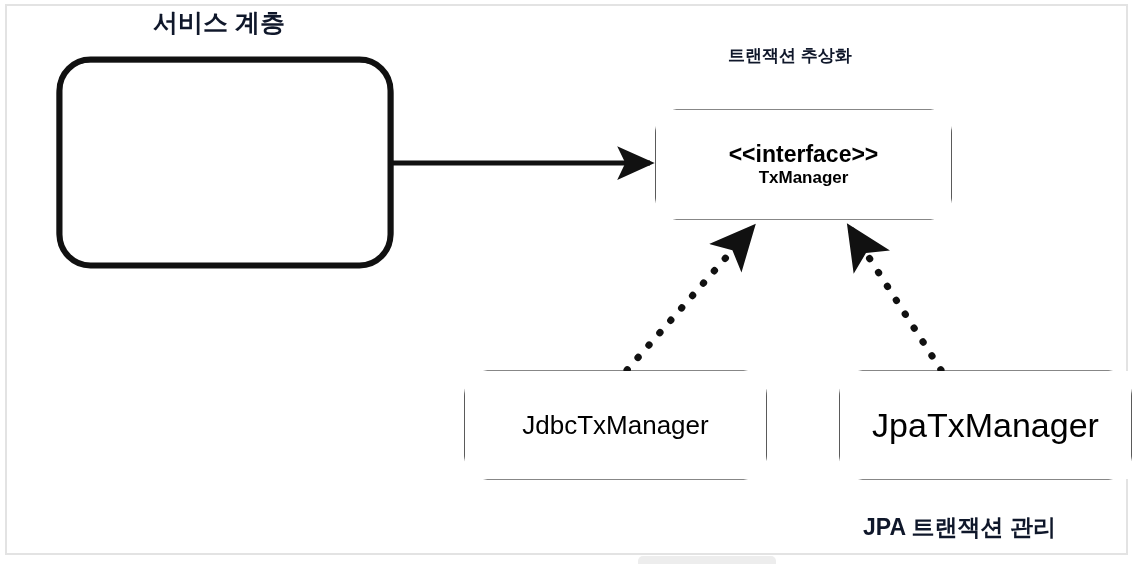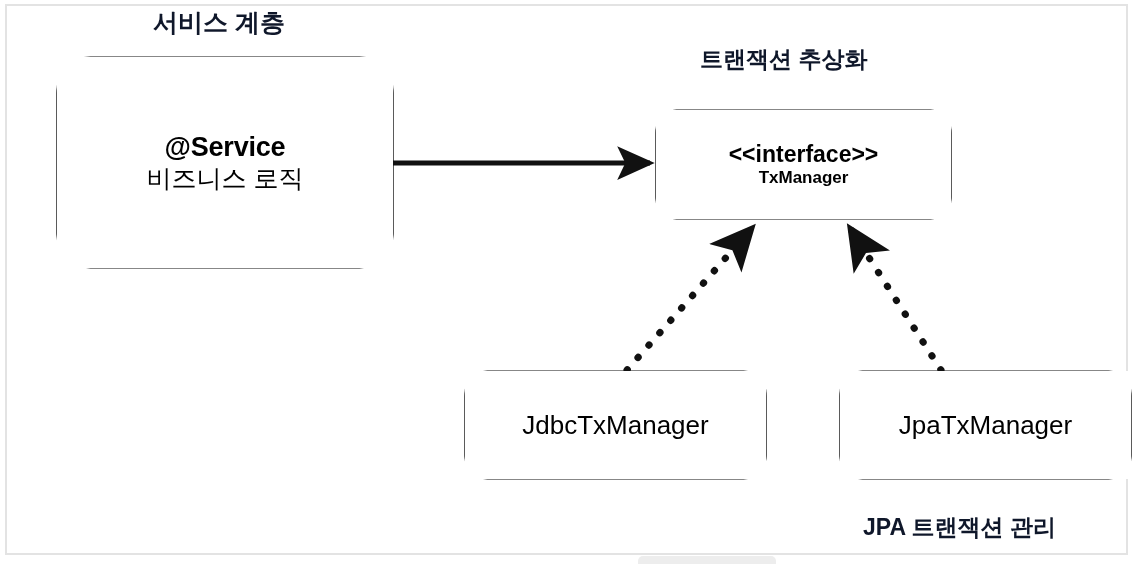--- a/index.html
+++ b/index.html
@@ -67,32 +67,32 @@
   #node-txmanager .line2 { font-size: 17px; font-weight: 700; }
 
   #node-jdbc {
     left: 465px; top: 371px; width: 301px; height: 108px;
   }
   #node-jdbc .line1 { font-size: 26px; font-weight: 400; }
 
   #node-jpa {
     left: 840px; top: 371px; width: 291px; height: 108px;
   }
-  #node-jpa .line1 { font-size: 26px; font-weight: 400; }
+  #node-jpa .line1 { font-size: 34px; font-weight: 400; }
 
   
   .caption {
     position: absolute;
     color: #0f172a;
     font-weight: 700;
     white-space: nowrap;
     z-index: 4;
   }
   #caption-service-layer   { left: 153px; top: 6px;   font-size: 25px; }
-  #caption-tx-abstraction  { left: 700px; top: 44px;  font-size: 23px; }
+  #caption-tx-abstraction  { left: 728px; top: 44px;  font-size: 17px; }
   #caption-depends         { left: 9px;   top: 293px; font-size: 24px; }
   #caption-jdbc-tx         { left: 476px; top: 512px; font-size: 23px; }
   #caption-jpa-tx          { left: 863px; top: 512px; font-size: 23px; }
 
   
   .bottom-stub {
     position: absolute;
     left: 638px;
     top: 556px;
     width: 138px;
@@ -133,24 +133,20 @@
       <rect x="657" y="114" width="293" height="102" rx="19" ry="19" stroke-width="3" opacity="0.75"></rect>
 
       <rect x="467.5" y="373.5" width="296" height="103" rx="20" ry="20" stroke-width="6"></rect>
       <rect x="466" y="375" width="299" height="101" rx="21" ry="21" stroke-width="3" opacity="0.75"></rect>
 
       <rect x="842.5" y="373.5" width="286" height="103" rx="20" ry="20" stroke-width="6"></rect>
       <rect x="841" y="375" width="289" height="101" rx="21" ry="21" stroke-width="3" opacity="0.75"></rect>
     </g>
   </svg>
 
-  <div class="node" id="node-service">
-    <div class="line1">@Service</div>
-    <div class="line2">비즈니스 로직</div>
-  </div>
 
   <div class="node" id="node-txmanager">
     <div class="line1">&lt;&lt;interface&gt;&gt;</div>
     <div class="line2">TxManager</div>
   </div>
 
   <div class="node" id="node-jdbc">
     <div class="line1">JdbcTxManager</div>
   </div>
 

